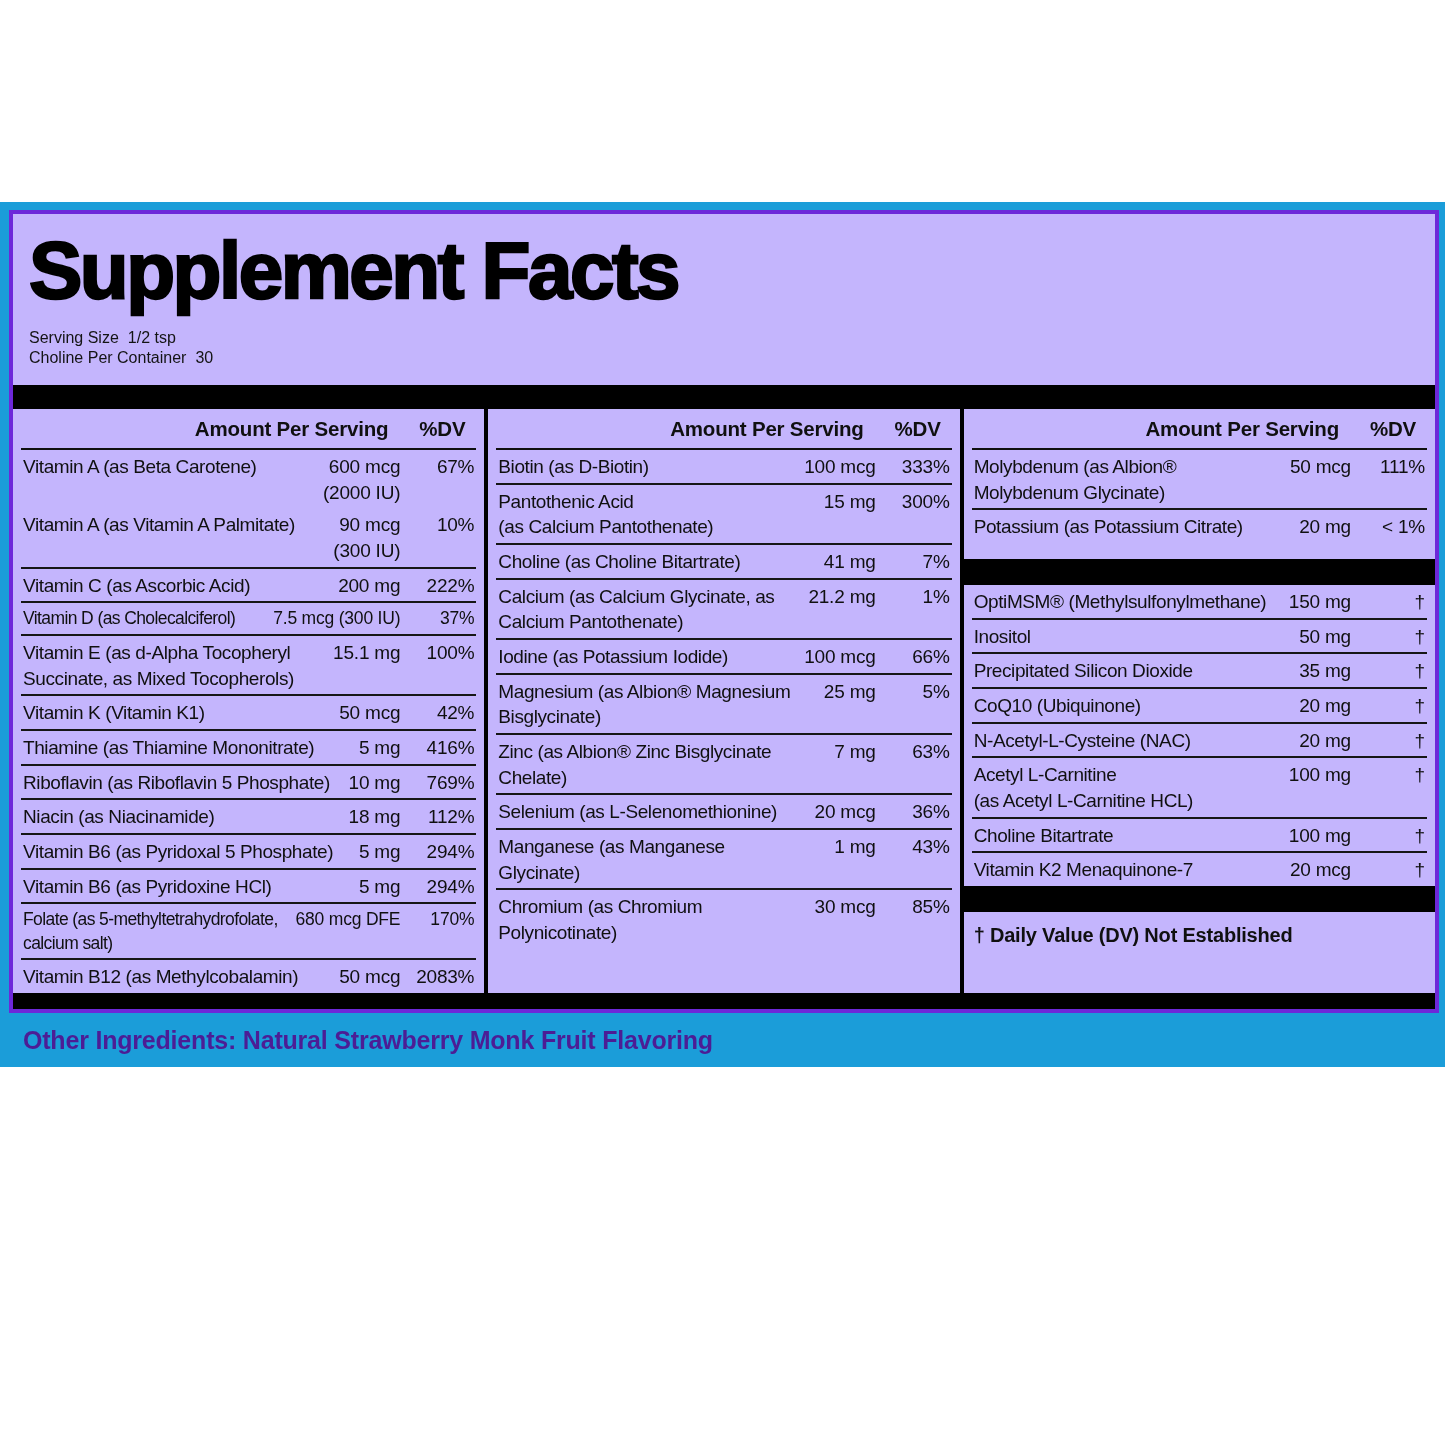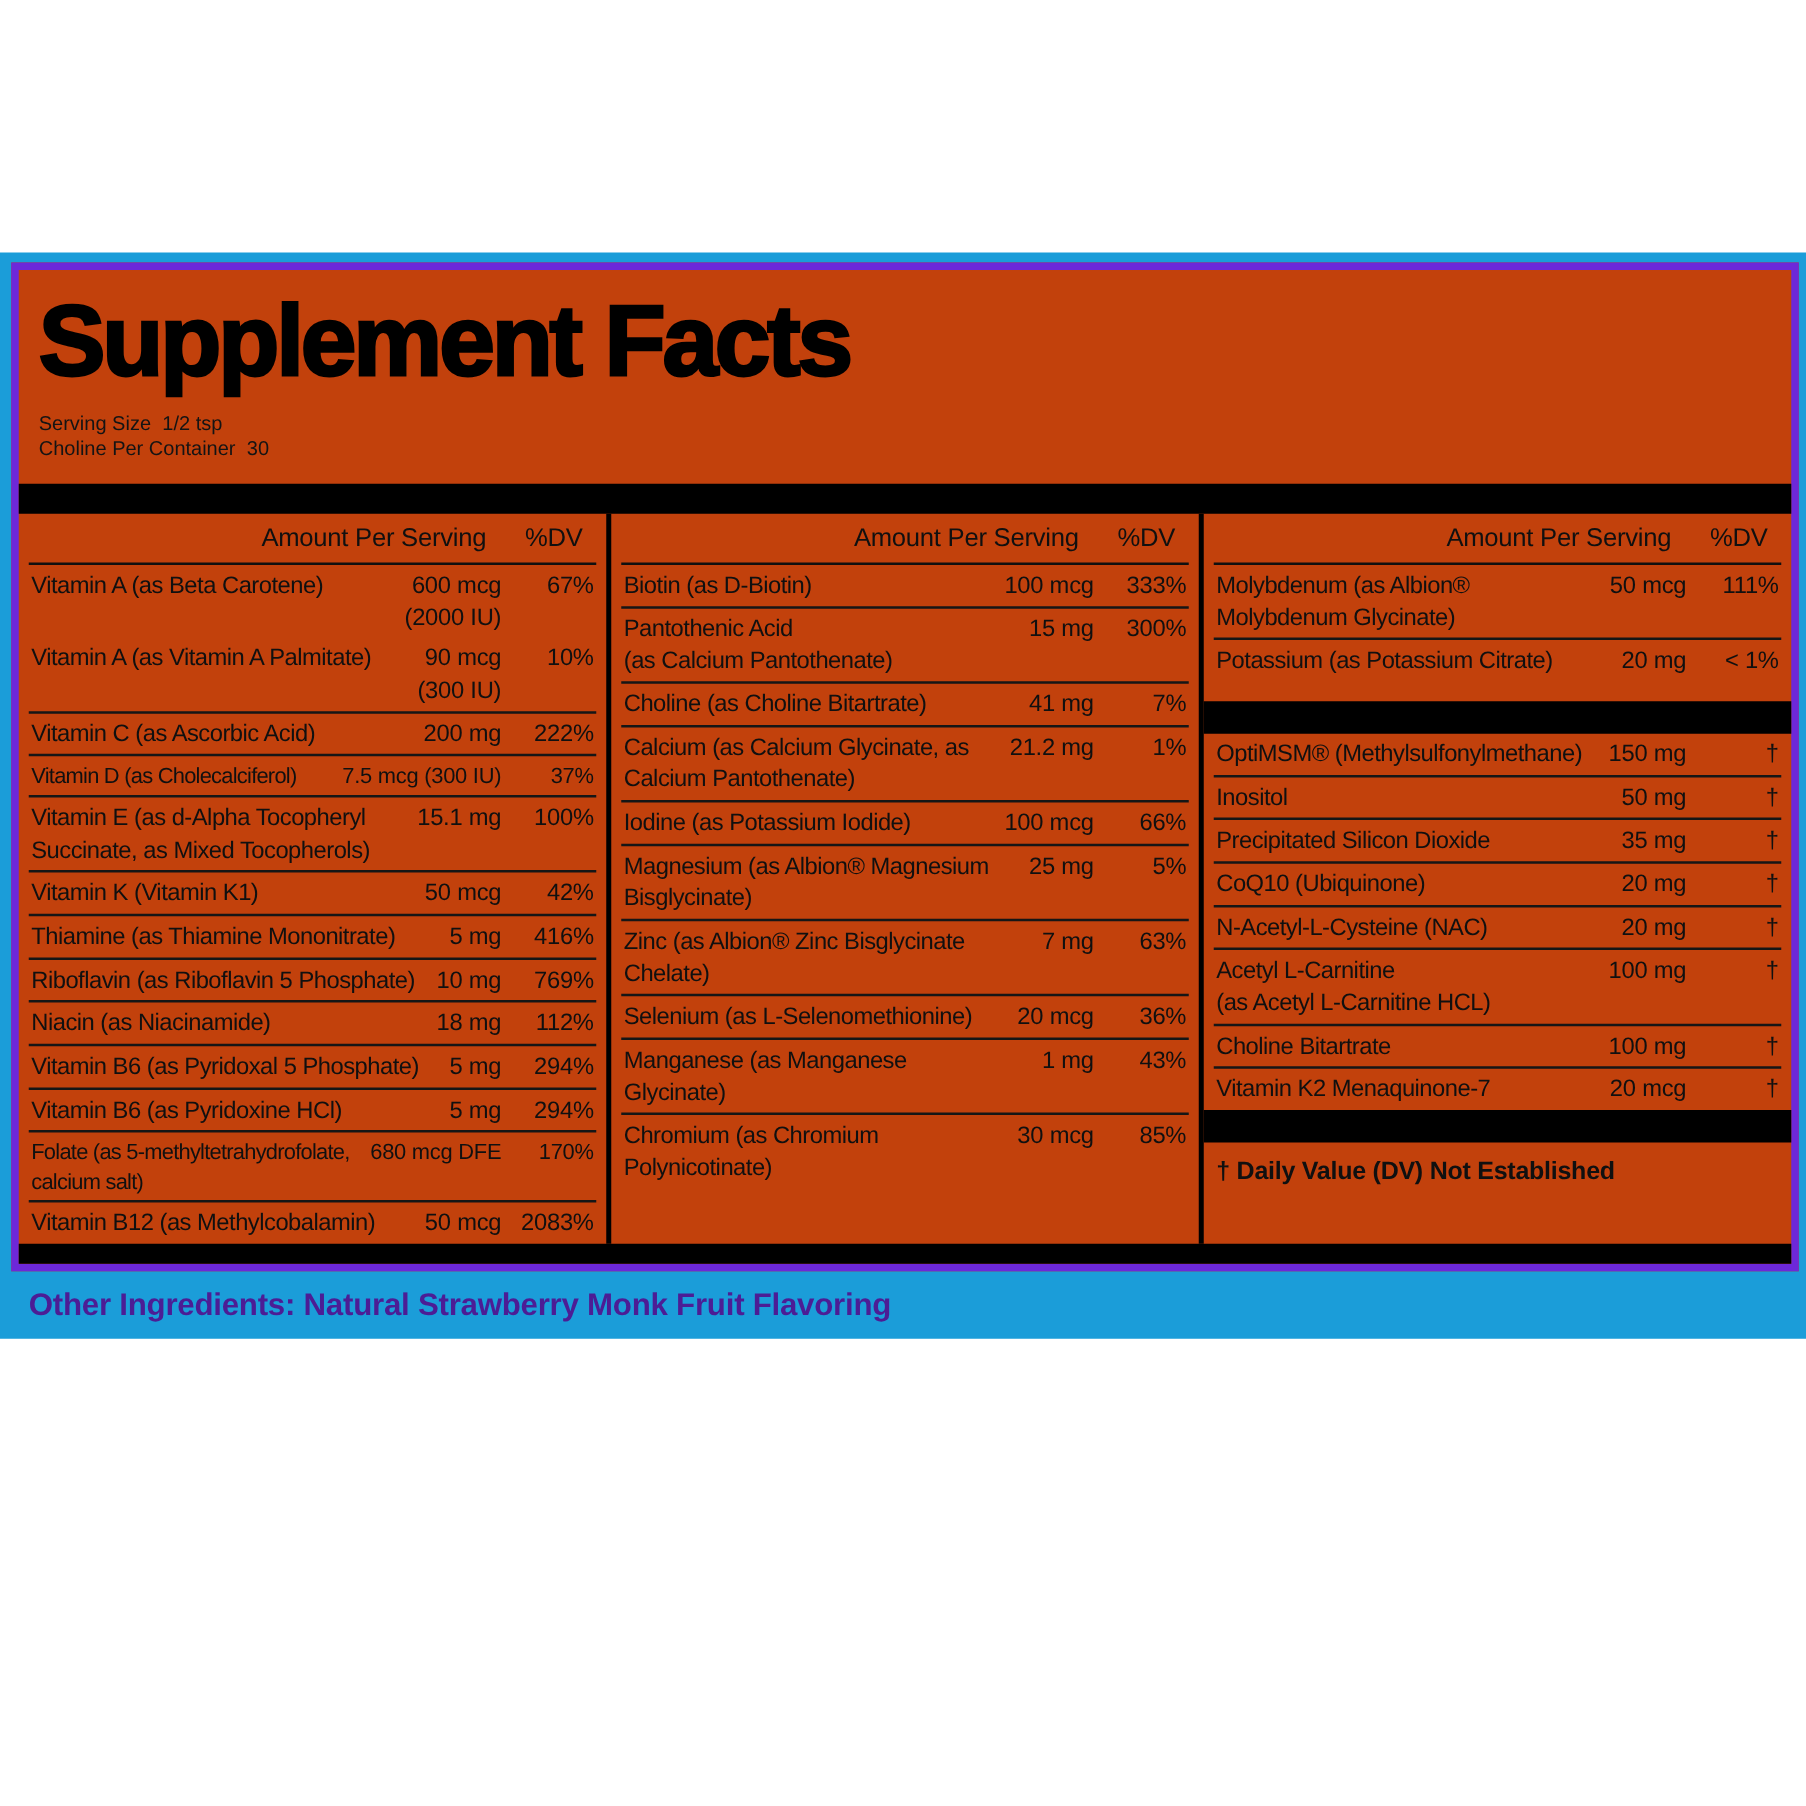--- a/index.html
+++ b/index.html
@@ -8,39 +8,39 @@
     font-family:"Liberation Sans","DejaVu Sans",sans-serif;
     color:#101010;-webkit-font-smoothing:antialiased;
   }
   .stage{position:relative;width:1445px;height:1445px;overflow:hidden;background:#ffffff;}
 
   
   .label-frame{
     position:absolute;left:0;top:202px;width:1445px;box-sizing:border-box;
     background:#1B9DD9;padding:8px 6px 0 9px;
   }
-  .panel{background:#c2410c;border:6px solid #6d28d9;}
+  .panel{background:#c4b5fd;border:4px solid #6d28d9;}
   .panel-pad{padding:10px 14px 0 16px;}
 
   .title{
     font-weight:bold;font-size:80px;line-height:1.02;letter-spacing:-2.5px;
     -webkit-text-stroke:2.4px #000;margin:6px 0 16px 0;color:#000;
   }
   .serving-line{font-size:16px;line-height:1.3;color:#141414;}
   .serving-line .val{margin-left:9px;}
 
   .thick-bar{height:24px;background:#000;margin-top:16px;}
 
   .cols{display:flex;align-items:stretch;}
   .col{flex:1 1 0;min-width:0;padding:0 8px;box-sizing:border-box;min-height:580px;}
   .col + .col{border-left:4px solid #000;}
 
   .col-header{
     display:flex;justify-content:flex-end;align-items:baseline;gap:22px;
-    font-weight:normal;font-size:20.5px;padding:8px 2px 7px 2px;
+    font-weight:bold;font-size:20.5px;padding:8px 2px 7px 2px;
     border-bottom:2px solid #101010;letter-spacing:-0.2px;
   }
   .col-header .dvh{width:64px;text-align:center;}
 
   .row{
     padding:4px 2px 3px 2px;border-bottom:2px solid #161616;
     font-size:19px;line-height:1.35;overflow:hidden;letter-spacing:-0.2px;
   }
   .row.noline{border-bottom:none;}
   .row .dv{float:right;width:64px;text-align:right;white-space:pre-wrap;}

